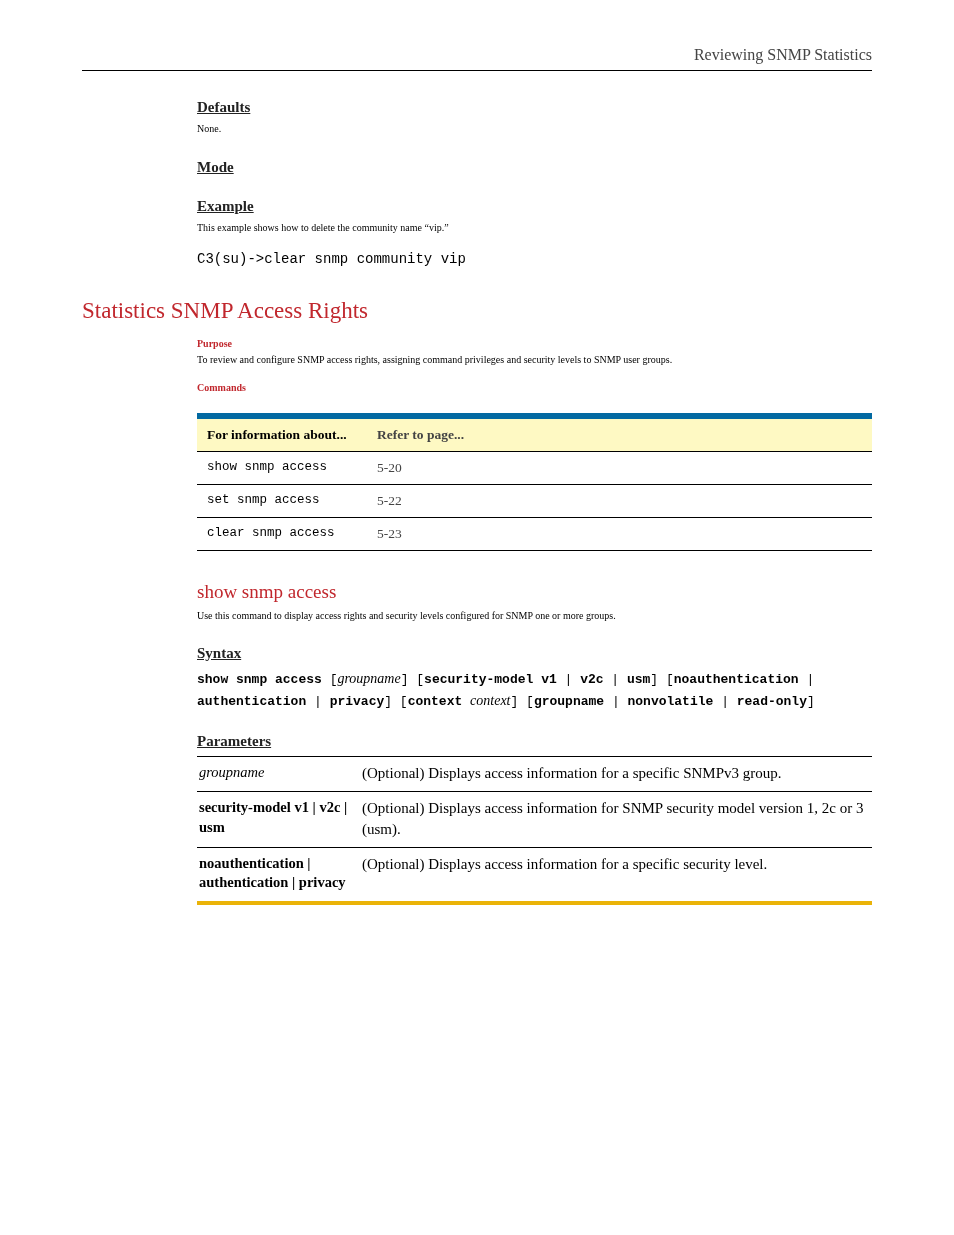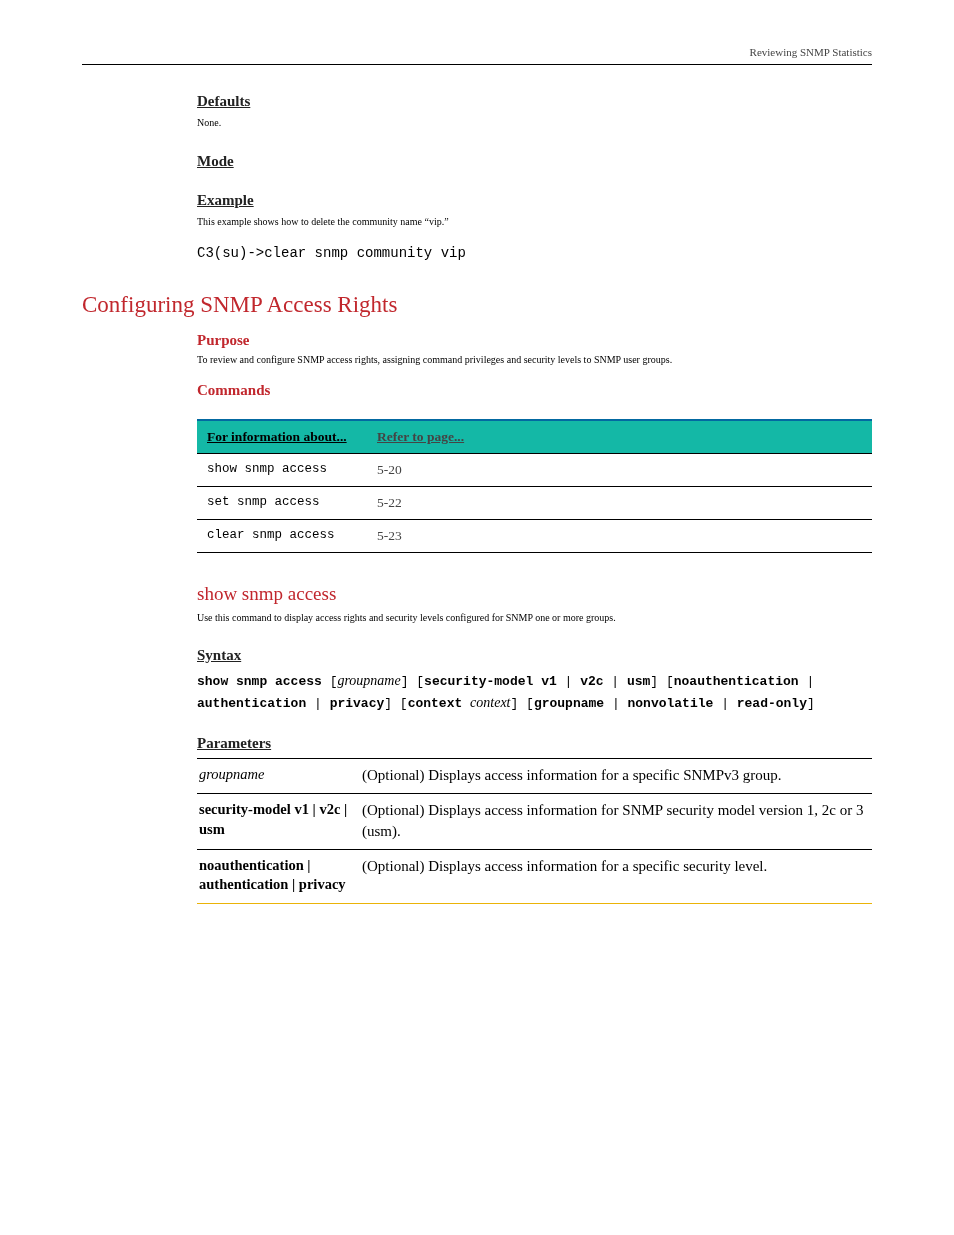--- a/index.html
+++ b/index.html
@@ -12,21 +12,21 @@
     width: 954px;
     height: 1235px;
     position: relative;
     box-sizing: border-box;
   }
   .page {
     padding: 46px 82px 40px 82px;
     box-sizing: border-box;
   }
   .running-head {
-    font-size: 11px;
+    font-size: 16px;
     color: #444;
     text-align: right;
     margin-bottom: 6px;
   }
   .top-rule {
     border: none;
     border-top: 1px solid #000;
     margin: 0 0 28px 0;
   }
 
@@ -58,40 +58,39 @@
     color: #c1272d;
     font-weight: normal;
     margin: 18px 0 10px 0;
     font-family: "Palatino Linotype", Palatino, Georgia, serif;
   }
   .outdent { margin-left: -115px; }
 
   .purpose-label {
     color: #c1272d;
     font-weight: bold;
-    font-size: 15px;
+    font-size: 10px;
     margin: 14px 0 4px 0;
   }
 
   .cmd-table {
     border-collapse: collapse;
     width: 100%;
     margin: 20px 0 30px 0;
     font-size: 13.5px;
   }
   .cmd-table td {
     padding: 8px 10px;
     border-bottom: 1px solid #000;
     vertical-align: top;
   }
   .cmd-table tr.headrow td {
-    background: #14b8a6;
-    font-weight: bold;
-    border-top: 2px solid #0369a1;
-    text-decoration: underline;
+    background: #fef9c3;
+    font-weight: bold;
+    border-top: 6px solid #0369a1;
   }
   .cmd-table td:first-child {
     width: 150px;
     font-family: "Courier New", monospace;
     font-size: 12.5px;
   }
   .refcol { color: #444; }
 
   .h3 {
     font-size: 19px;
@@ -114,21 +113,21 @@
     width: 100%;
     margin: 4px 0 20px 0;
     font-size: 15px;
   }
   .param-table tr td {
     border-top: 1px solid #000;
     padding: 6px 6px 8px 2px;
     vertical-align: top;
     line-height: 1.35;
   }
-  .param-table tr:last-child td { border-bottom: 1px solid #eab308; }
+  .param-table tr:last-child td { border-bottom: 4px solid #eab308; }
   .param-table td.pname {
     width: 155px;
     font-weight: bold;
     font-size: 14.5px;
   }
   .param-table td.pname.ital { font-style: italic; font-weight: normal; }
 </style>
 </head>
 <body>
 
@@ -140,21 +139,21 @@
 
     <div class="label">Defaults</div>
     <p class="body">None.</p>
 
     <div class="label">Mode</div>
 
     <div class="label">Example</div>
     <p class="body">This example shows how to delete the community name “vip.”</p>
     <div class="example-code">C3(su)-&gt;clear snmp community vip</div>
 
-    <div class="h2 outdent">Configuring SNMP Access Rights</div>
+    <div class="h2 outdent">Statistics SNMP Access Rights</div>
 
     <div class="purpose-label">Purpose</div>
     <p class="body">To review and configure SNMP access rights, assigning command privileges and security levels to SNMP user groups.</p>
 
     <div class="purpose-label">Commands</div>
     <table class="cmd-table">
       <tbody>
           <tr class="headrow">
         <td style="font-family:inherit;font-size:13.5px;">For information about...</td>
         <td class="refcol" style="font-family:inherit;font-weight:bold;">Refer to page...</td>

